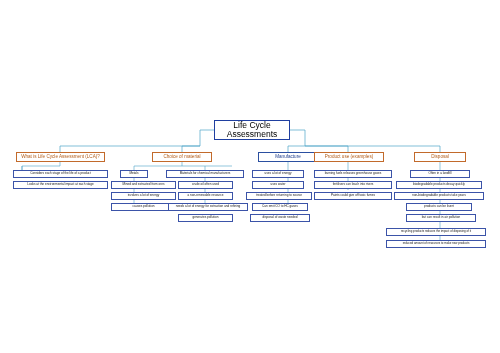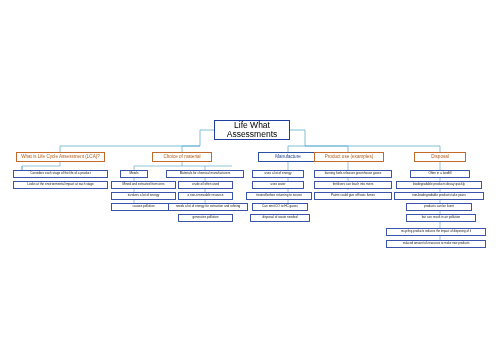--- a/index.html
+++ b/index.html
@@ -68,21 +68,21 @@
     <path d="M288 168 L288 208" stroke="#4aa3c7" stroke-width="0.6" fill="none"></path>
 
     <path d="M348 162 L348 168" stroke="#4aa3c7" stroke-width="0.6" fill="none"></path>
     <path d="M348 168 L348 190" stroke="#4aa3c7" stroke-width="0.6" fill="none"></path>
 
     <path d="M440 162 L440 168" stroke="#4aa3c7" stroke-width="0.6" fill="none"></path>
     <path d="M440 168 L440 240" stroke="#4aa3c7" stroke-width="0.6" fill="none"></path>
   </svg>
 
   <div class="node root" style="left:214px;top:120px;width:76px;height:20px;">
-    <span>Life What Assessments</span>
+    <span>Life Cycle Assessments</span>
   </div>
 
   <div class="node branch orange" style="left:16px;top:152px;width:89px;height:10px;">
     <span>What is Life Cycle Assessment (LCA)?</span>
   </div>
   <div class="node leaf" style="left:13px;top:170px;width:95px;height:8px;">
     <span>Considers each stage of the life of a product</span>
   </div>
   <div class="node leaf" style="left:13px;top:181px;width:95px;height:8px;">
     <span>Looks at the environmental impact at each stage</span>

